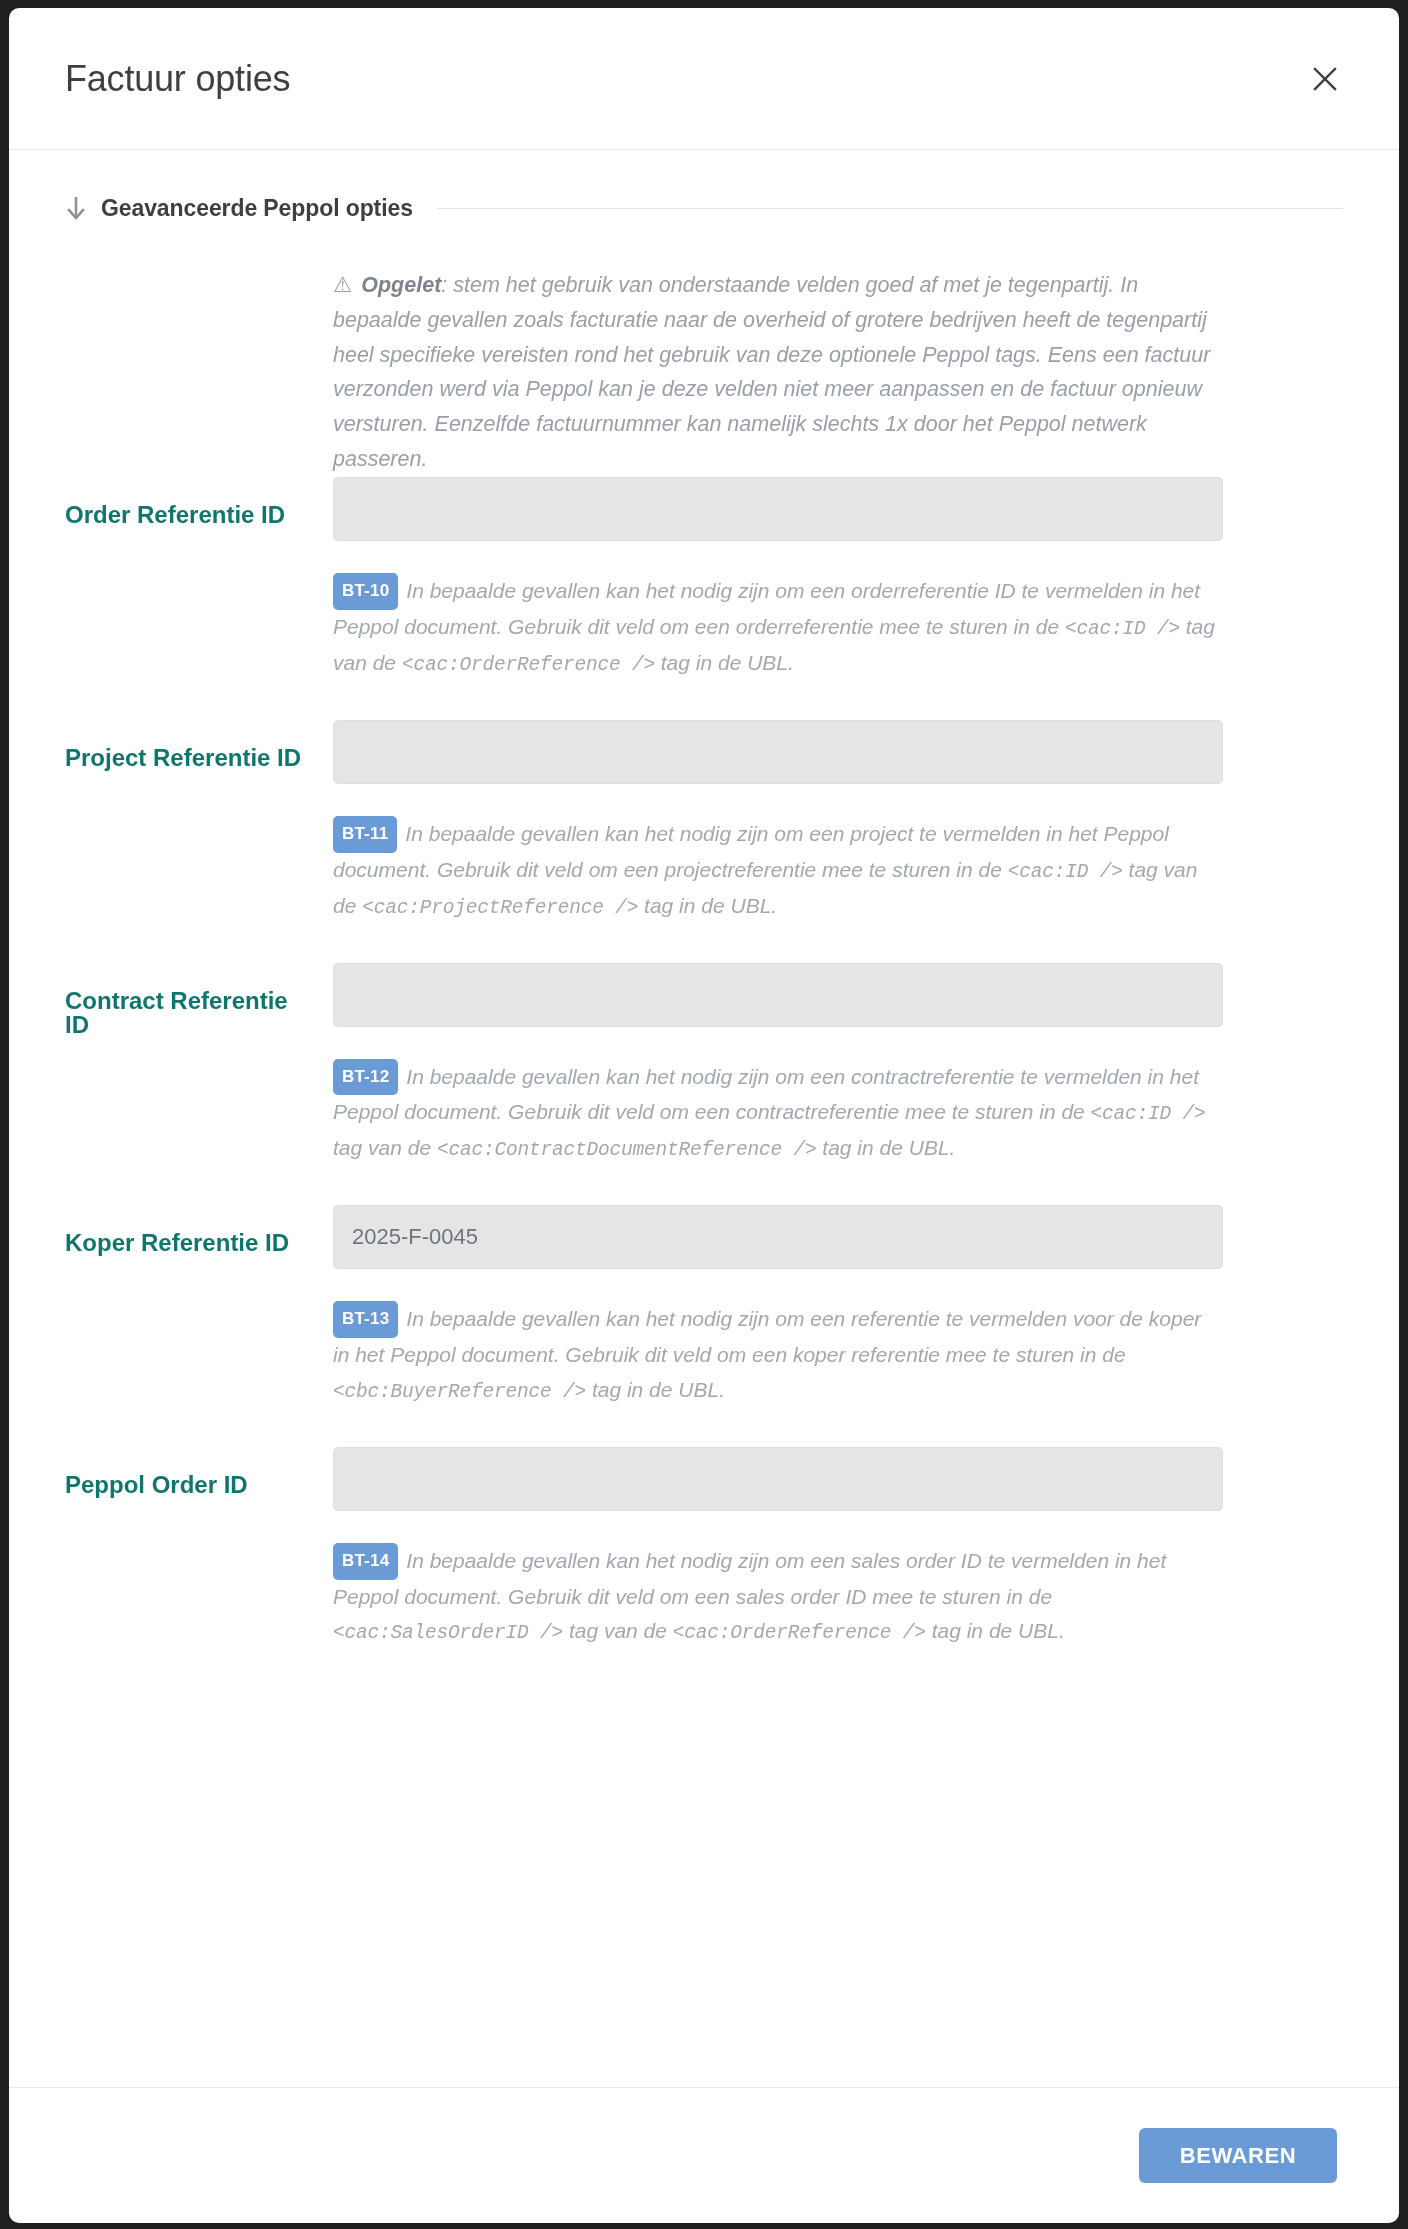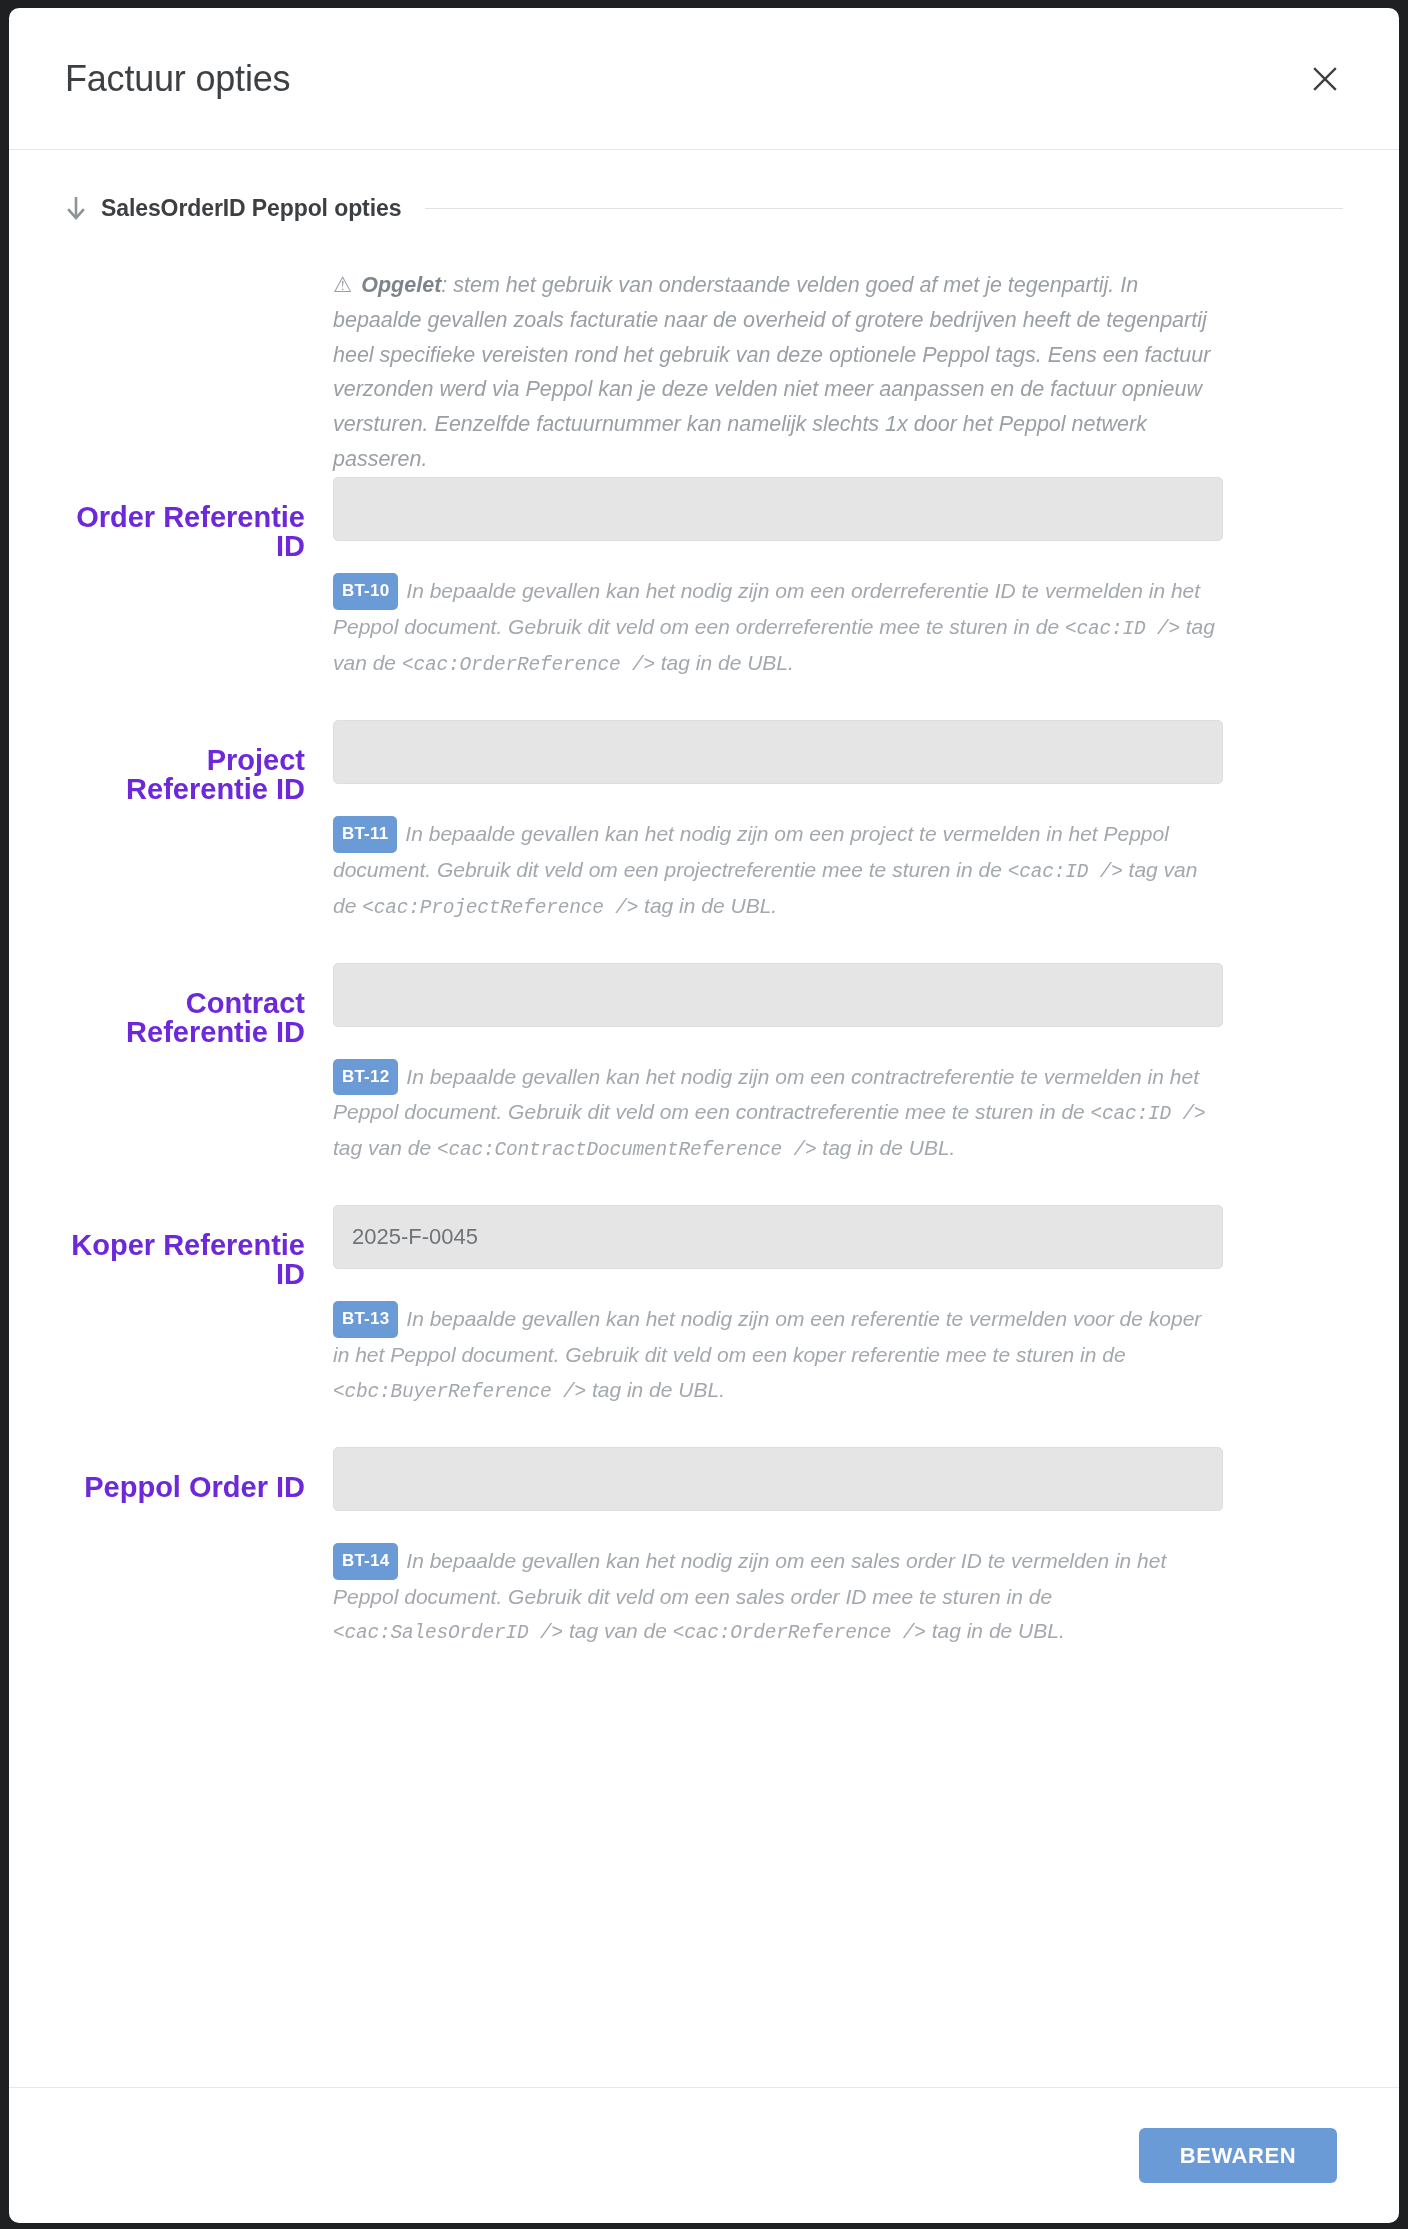--- a/index.html
+++ b/index.html
@@ -88,25 +88,24 @@
   }
 
   
   .row {
     display: flex;
     align-items: flex-start;
     margin-bottom: 8px;
   }
   .row-label-col {
     flex: 0 0 268px;
-    text-align: right;
     padding-right: 28px;
-    font-size: 29px;
-    font-weight: bold;
-    color: #6d28d9;
+    font-size: 24px;
+    font-weight: bold;
+    color: #0f766e;
     line-height: 1;
     padding-top: 26px;
   }
   .row-field-col {
     flex: 1 1 auto;
     max-width: 890px;
   }
 
   
   .notice-row {
@@ -217,21 +216,21 @@
 
   <div class="modal-body">
 
     <div class="section-head">
       <span class="arrow-icon">
         <svg width="22" height="28" viewBox="0 0 22 28" aria-hidden="true">
           <line x1="11" y1="3" x2="11" y2="23" stroke="#8e9398" stroke-width="2.6"></line>
           <polyline points="4,16 11,24 18,16" fill="none" stroke="#8e9398" stroke-width="2.6" stroke-linecap="square"></polyline>
         </svg>
       </span>
-      <span class="section-head-title">SalesOrderID Peppol opties</span>
+      <span class="section-head-title">Geavanceerde Peppol opties</span>
       <span class="section-rule"></span>
     </div>
 
     <div class="notice-row">
       <div class="notice-spacer"></div>
       <div class="notice">
         <span class="warn-icon">⚠</span>
         <b>Opgelet</b><span>: stem het gebruik van onderstaande velden goed af met je tegenpartij. In bepaalde gevallen zoals facturatie naar de overheid of grotere bedrijven heeft de tegenpartij heel specifieke vereisten rond het gebruik van deze optionele Peppol tags. Eens een factuur verzonden werd via Peppol kan je deze velden niet meer aanpassen en de factuur opnieuw versturen. Eenzelfde factuurnummer kan namelijk slechts 1x door het Peppol netwerk passeren.</span>
       </div>
     </div>

